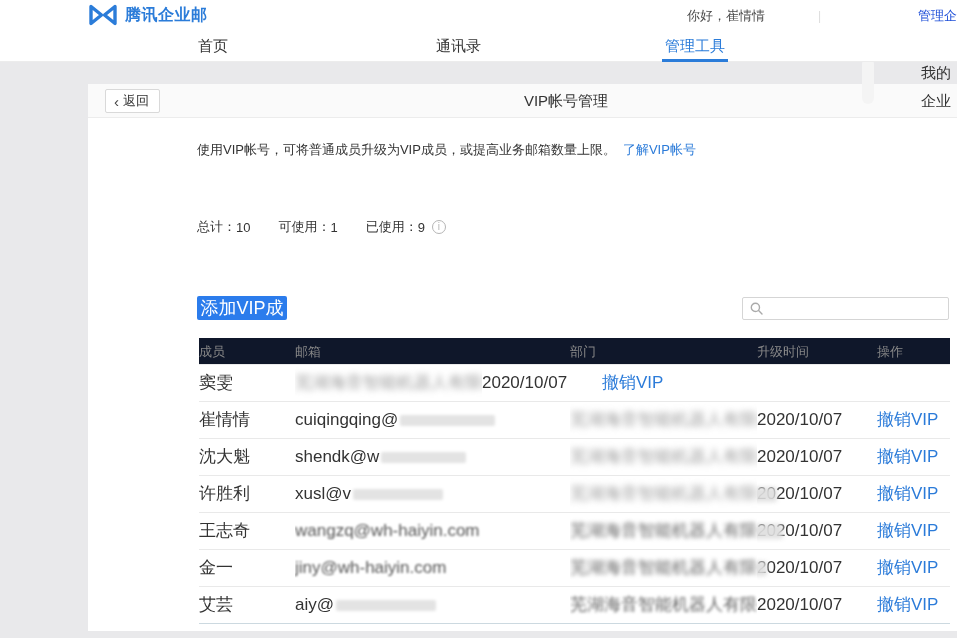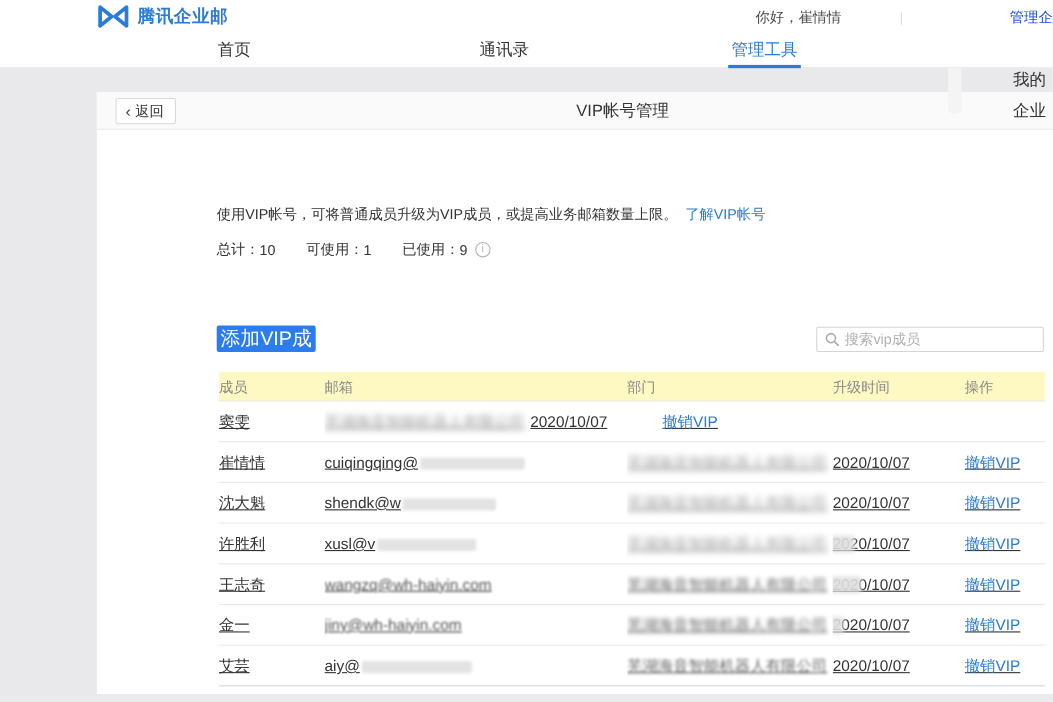--- a/index.html
+++ b/index.html
@@ -33,41 +33,41 @@
 
   .scroll-thumb { position:absolute; left:862px; top:58px; width:12px; height:46px; background:#f4f4f4; border-radius:6px; z-index:15; }
 
   
   .card { position:absolute; left:88px; top:84px; width:956px; height:547px; background:#fff; }
   .card-header { position:absolute; top:0; left:0; right:0; height:34px; background:#fafafa; border-bottom:1px solid #ececec; }
   .back-btn { position:absolute; left:17px; top:5px; height:24px; padding:0 10px 0 8px; background:#fff; border:1px solid #d9d9d9; border-radius:2px; font-size:13px; color:#333; display:flex; align-items:center; gap:4px; cursor:pointer; }
   .back-chevron { font-size:15px; line-height:1; color:#444; }
   .card-title { position:absolute; top:0; left:0; width:956px; height:34px; line-height:34px; text-align:center; font-size:15px; color:#333; }
 
-  .desc { position:absolute; top:57px; left:109px; font-size:13px; color:#333;margin-top:45px; }
+  .desc { position:absolute; top:57px; left:109px; font-size:13px; color:#333; }
   .desc .link { margin-left:7px; }
   .link { color:#2b7bd9; }
 
   .stats { position:absolute; top:134px; left:109px; display:flex; align-items:center; font-size:13px; color:#333; }
   .stat { margin-right:28px; display:flex; align-items:center; }
   .info-icon { display:inline-block; width:14px; height:14px; line-height:12px; border:1px solid #b5b5b5; border-radius:50%; color:#b5b5b5; font-size:10px; text-align:center; margin-left:7px; font-style:normal; }
 
   .add-btn { position:absolute; top:212px; left:109px; width:90px; height:24px; background:#2b7cec; color:#fff; font-size:18px; border:none; border-radius:2px; text-align:center; line-height:24px; cursor:pointer; }
   .search-box { position:absolute; top:213px; left:654px; width:207px; height:23px; border:1px solid #d5d5d5; border-radius:2px; background:#fff; display:flex; align-items:center; padding-left:7px; }
   .search-box svg { flex:0 0 auto; }
   .search-box input { border:none; outline:none; font-size:13px; color:#333; width:100%; margin-left:5px; background:transparent; }
   .search-box input::placeholder { color:#b0b0b0; }
 
   
   .table { position:absolute; top:254px; left:111px; width:751px; }
-  .thead { display:flex; height:27px; background:#fef9c3; border-bottom:1px solid #eaeaea; color:#888; }
+  .thead { display:flex; height:27px; background:#0f172a; border-bottom:1px solid #eaeaea; color:#888; }
   .thead .th { line-height:27px; font-size:13px; }
   .tr { display:flex; height:37px; border-bottom:1px solid #e9e9e9; position:relative; }
   .tr:last-child { border-bottom:1px solid #ccd9e0;align-items:center; }
-  .td { line-height:36px; font-size:14px; color:#333; white-space:nowrap; overflow:hidden;text-decoration:underline; }
+  .td { line-height:36px; font-size:17px; color:#333; white-space:nowrap; overflow:hidden; }
   .c-member { width:96px; }
   .c-email  { width:275px; }
   .c-dept   { width:187px; }
   .c-time   { width:120px; position:relative; }
   .c-action { width:73px; }
 
   .redact { display:inline-block; height:11px; border-radius:2px; background:#e3e3e3; filter:blur(1.5px); vertical-align:middle; margin-left:2px; }
   .w110 { width:110px; } .w95 { width:95px; } .w85 { width:85px; } .w90 { width:90px; } .w100 { width:100px; }
   .blur-heavy { filter:blur(3px); color:#9a9a9a; }
   .blur-mid   { filter:blur(2px); color:#666; }
@@ -137,21 +137,20 @@
 
   <button class="add-btn">添加VIP成员</button>
 
   <div class="search-box">
     <span style="display:flex;">
       <svg width="13" height="13" viewBox="0 0 13 13">
         <circle cx="5.4" cy="5.4" r="4.1" fill="none" stroke="#aaaaaa" stroke-width="1.4"></circle>
         <line x1="8.6" y1="8.6" x2="12" y2="12" stroke="#aaaaaa" stroke-width="1.4" stroke-linecap="round"></line>
       </svg>
     </span>
-    <input type="text" placeholder="搜索vip成员" style="">
   </div>
 
   <div class="table">
     <div class="thead">
       <div class="th c-member">成员</div>
       <div class="th c-email">邮箱</div>
       <div class="th c-dept">部门</div>
       <div class="th c-time">升级时间</div>
       <div class="th c-action">操作</div>
     </div>

